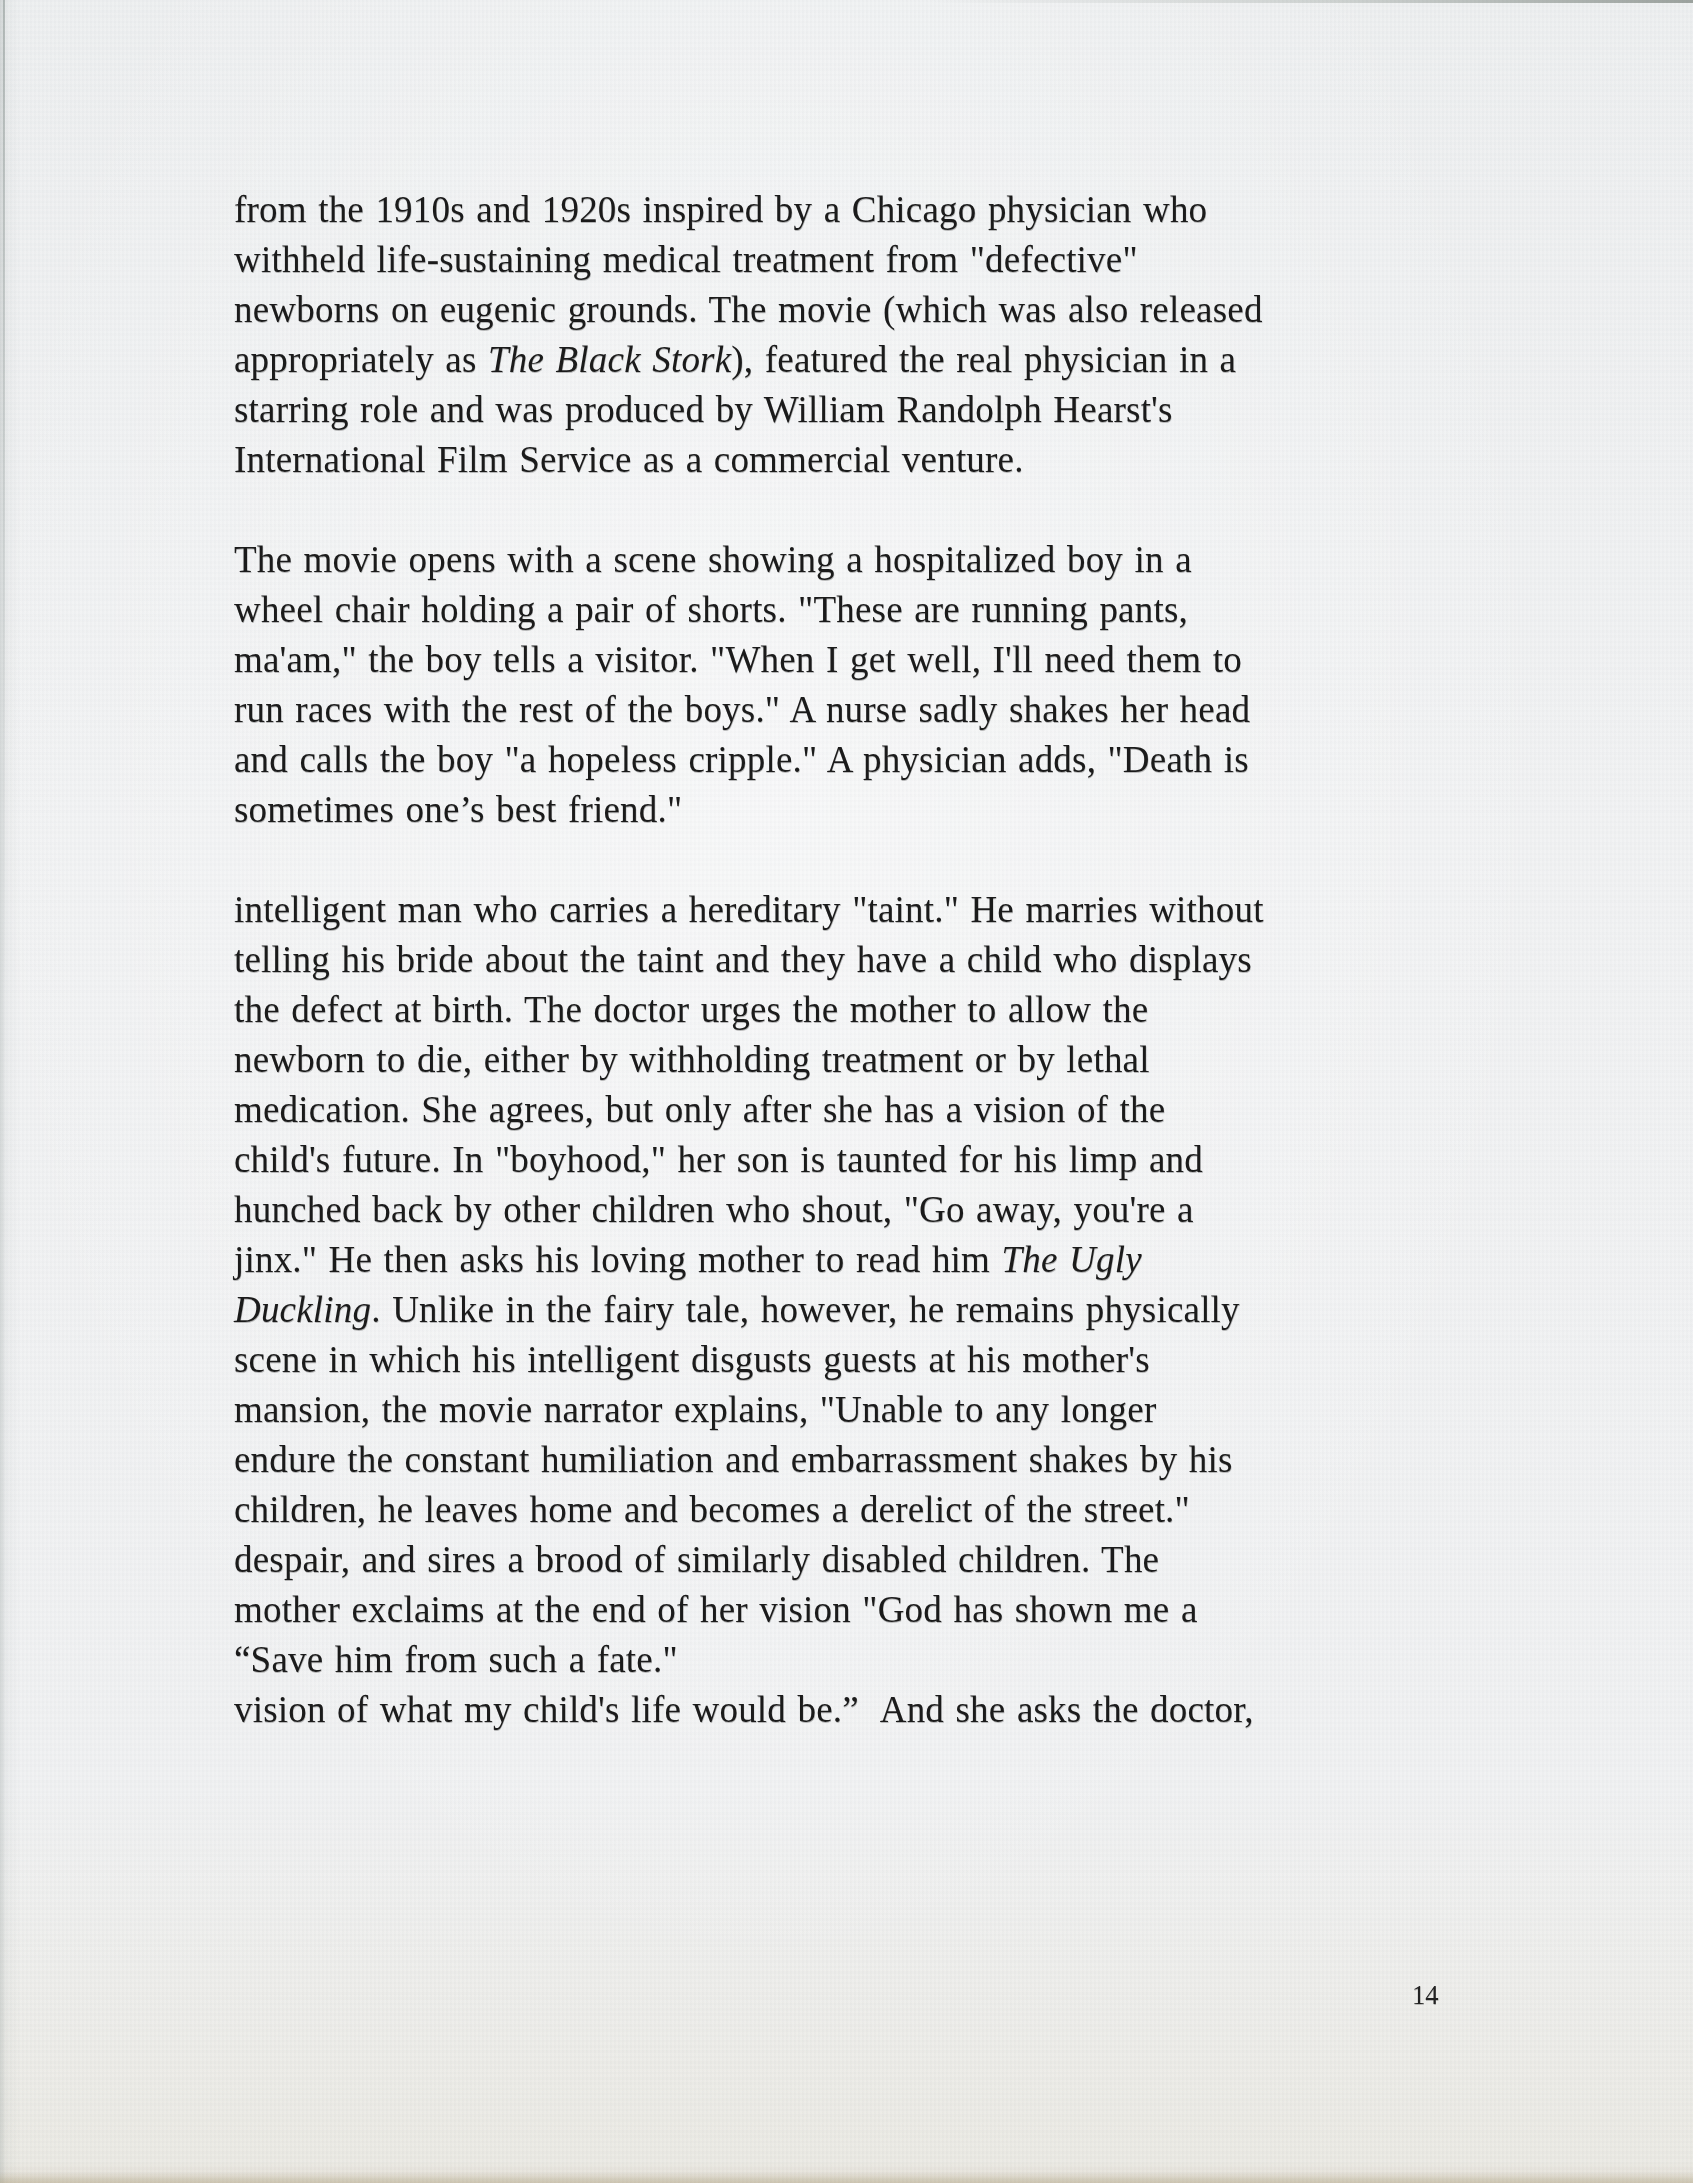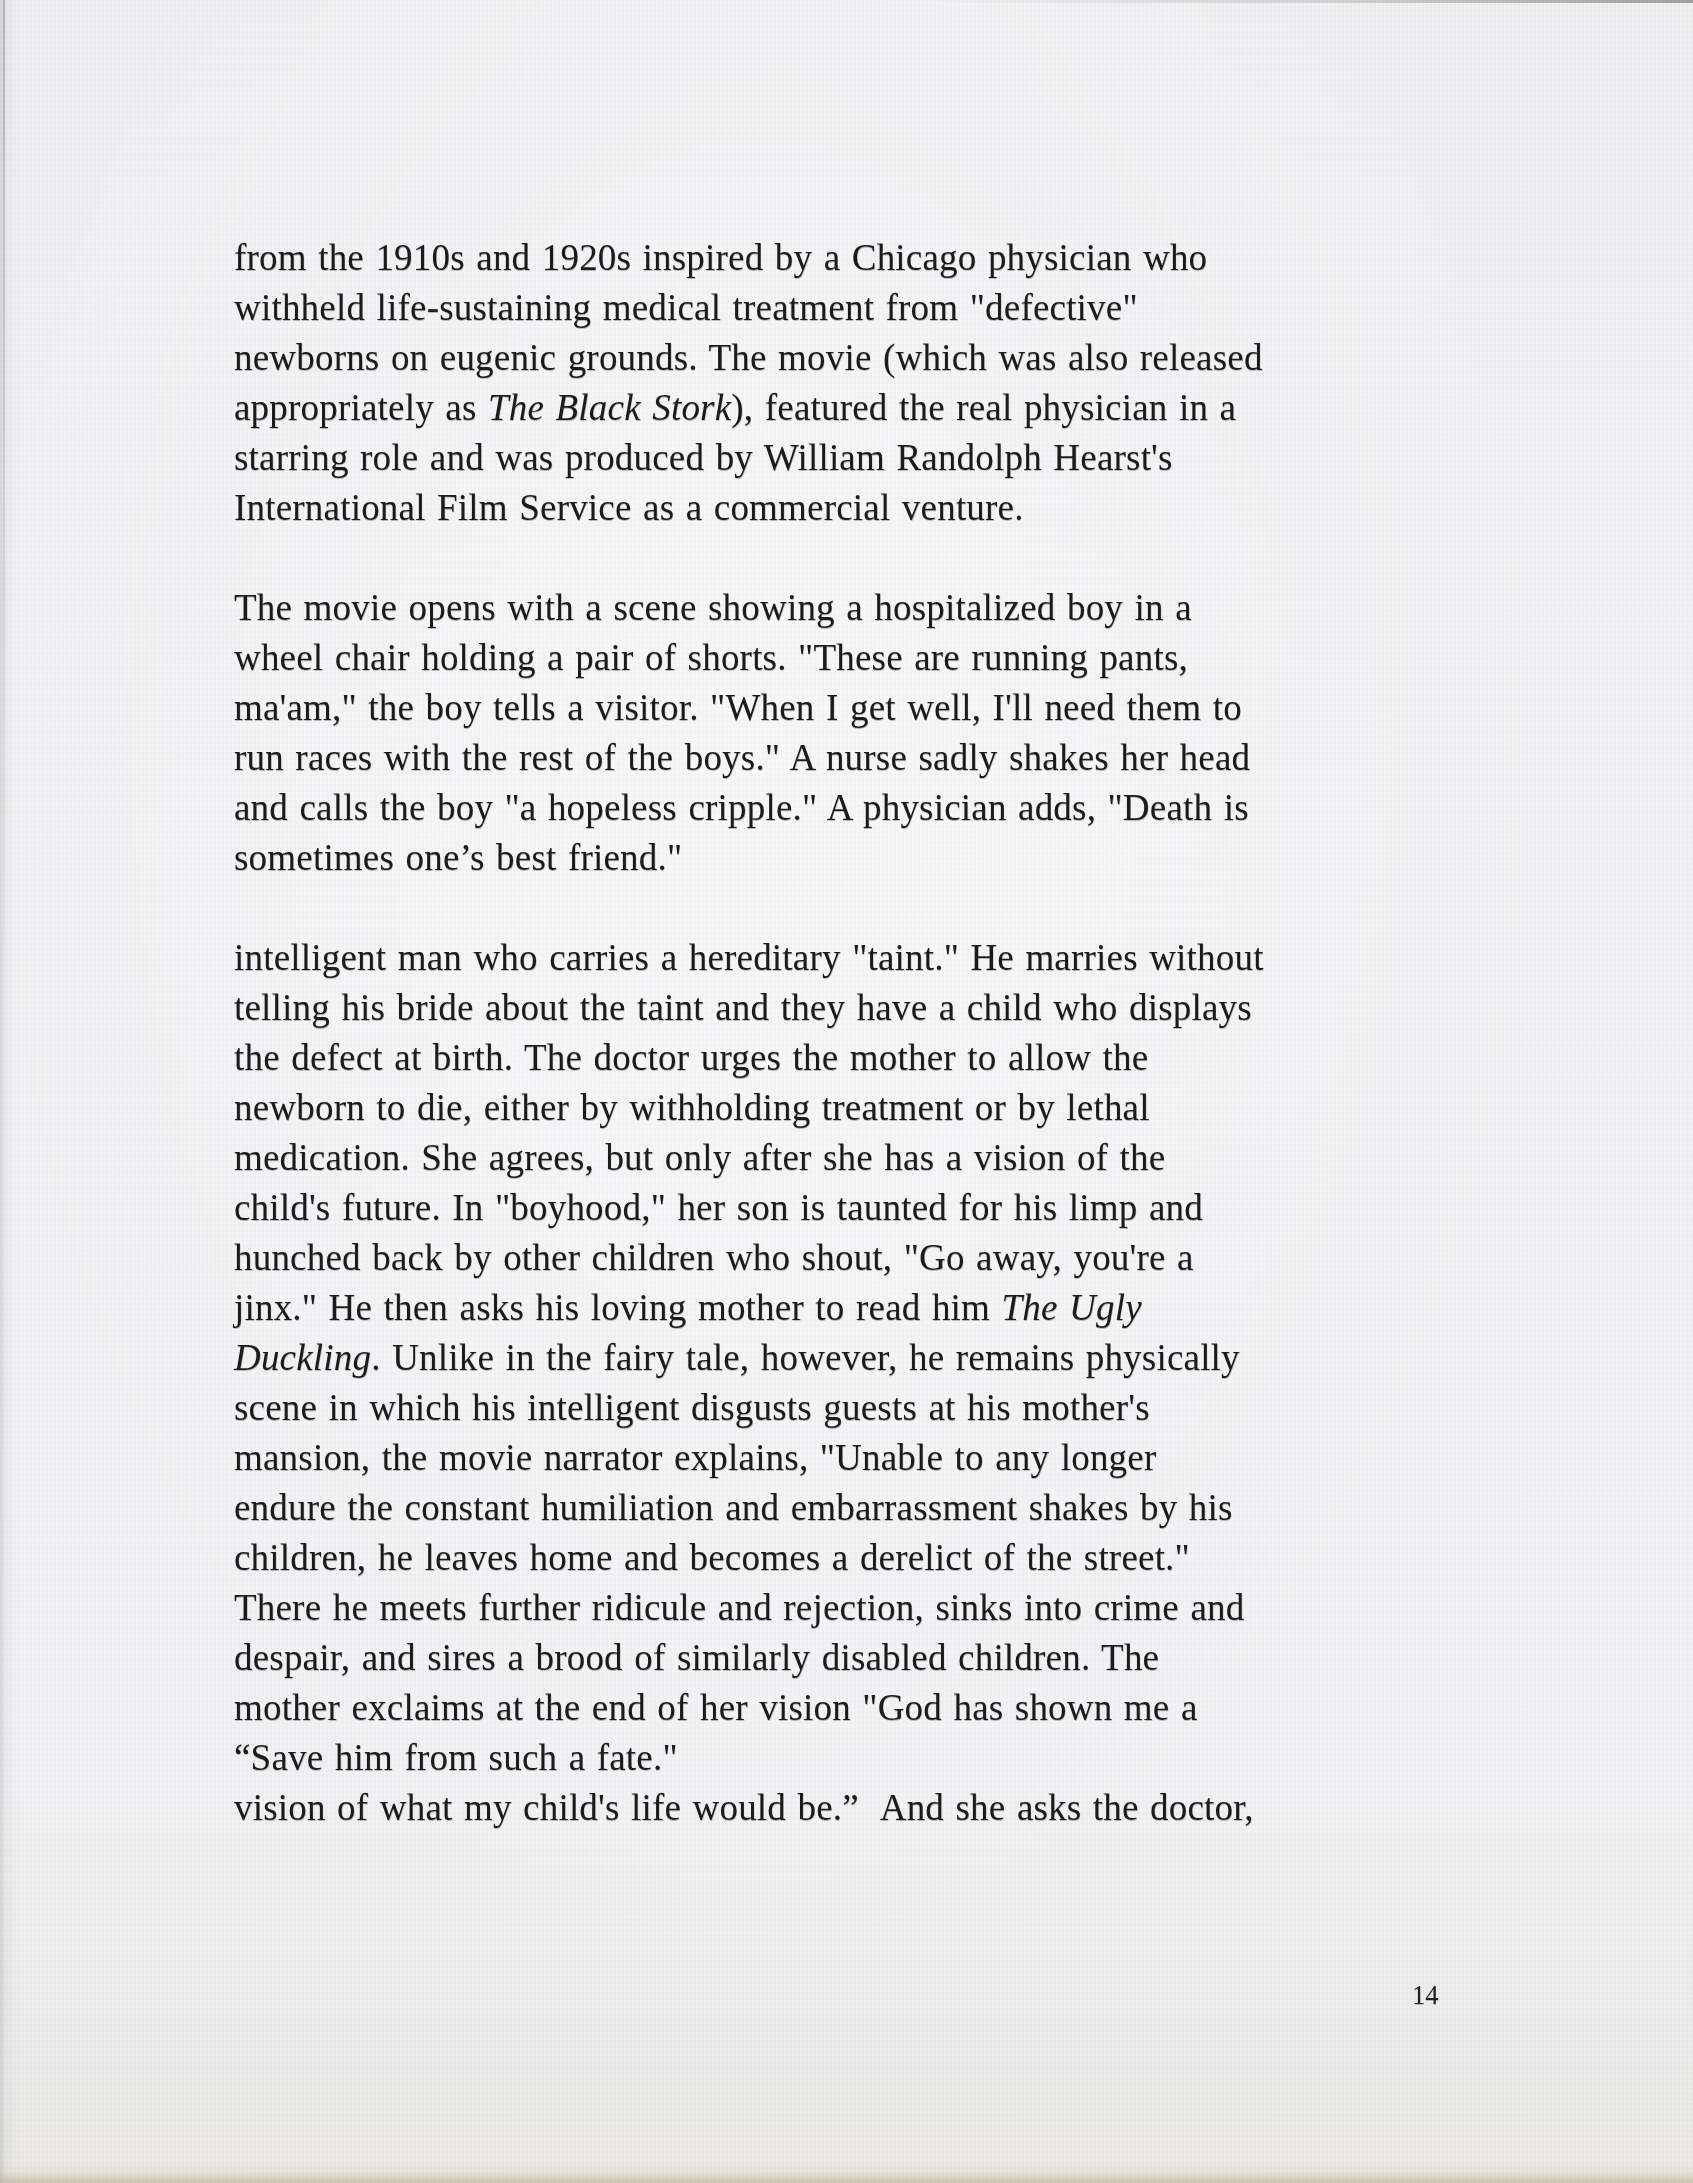--- a/index.html
+++ b/index.html
@@ -85,21 +85,21 @@
 </head>
 <body>
 
 <div class="page">
   <div class="paper-texture"></div>
   <div class="edge-left"></div>
   <div class="edge-left-line"></div>
   <div class="edge-top-right"></div>
   <div class="edge-bottom"></div>
 
-  <main class="text-block" id="text-block" style="color: rgb(27, 27, 27); margin-top: 48px;">
+  <main class="text-block" id="text-block" style="color: rgb(27, 27, 27);">
       <p class="para">
         <span class="line"><span>from the 1910s and 1920s inspired by a Chicago physician who</span></span>
         <span class="line"><span>withheld life-sustaining medical treatment from "defective"</span></span>
         <span class="line"><span>newborns on eugenic grounds. The movie (which was also released</span></span>
         <span class="line"><span>appropriately as </span><i>The Black Stork</i><span>), featured the real physician in a</span></span>
         <span class="line"><span>starring role and was produced by William Randolph Hearst's</span></span>
         <span class="line"><span>International Film Service as a commercial venture.</span></span>
       </p>
       <p class="para">
         <span class="line"><span>The movie opens with a scene showing a hospitalized boy in a</span></span>
@@ -116,21 +116,20 @@
         <span class="line"><span>newborn to die, either by withholding treatment or by lethal</span></span>
         <span class="line"><span>medication. She agrees, but only after she has a vision of the</span></span>
         <span class="line"><span>child's future. In "boyhood," her son is taunted for his limp and</span></span>
         <span class="line"><span>hunched back by other children who shout, "Go away, you're a</span></span>
         <span class="line"><span>jinx." He then asks his loving mother to read him </span><i>The Ugly</i></span>
         <span class="line"><i>Duckling</i><span>. Unlike in the fairy tale, however, he remains physically</span></span>
         <span class="line"><span>scene in which his intelligent disgusts guests at his mother's</span></span>
         <span class="line"><span>mansion, the movie narrator explains, "Unable to any longer</span></span>
         <span class="line"><span>endure the constant humiliation and embarrassment shakes by his</span></span>
         <span class="line"><span>children, he leaves home and becomes a derelict of the street."</span></span>
-        <span class="line"><span>There he meets further ridicule and rejection, sinks into crime and</span></span>
         <span class="line"><span>despair, and sires a brood of similarly disabled children. The</span></span>
         <span class="line"><span>mother exclaims at the end of her vision "God has shown me a</span></span>
         <span class="line"><span>“Save him from such a fate."</span></span>
         <span class="line"><span>vision of what my child's life would be.”  And she asks the doctor,</span></span>
       </p>
     </main>
 
   <div class="page-number">14</div>
 </div>
 

